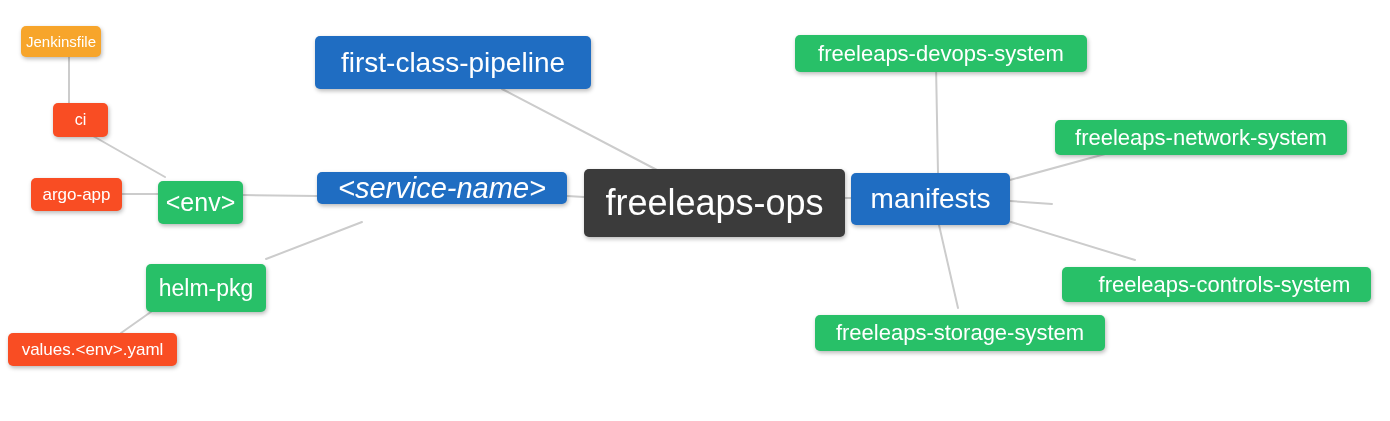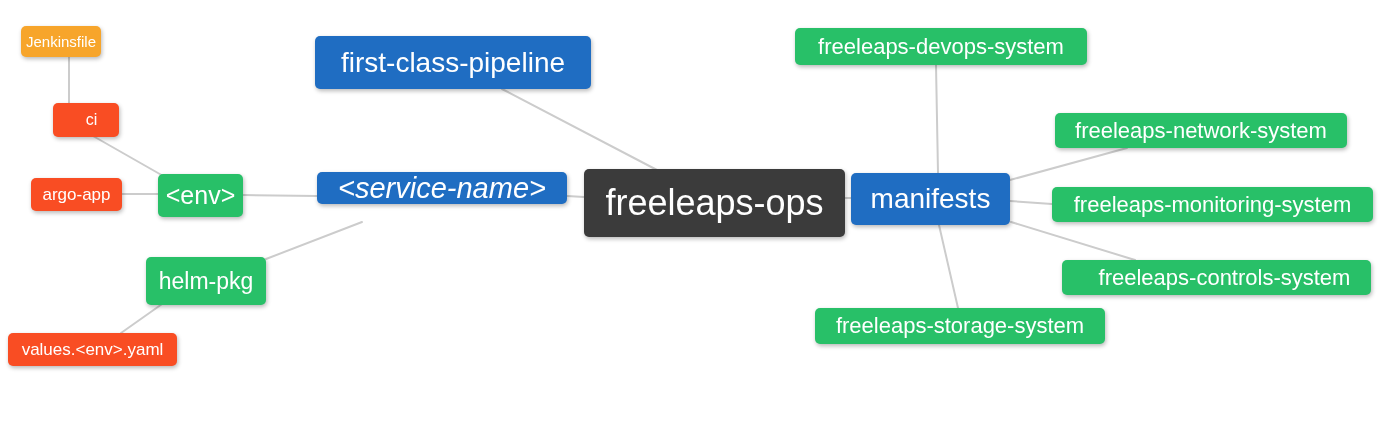--- a/index.html
+++ b/index.html
@@ -18,26 +18,26 @@
     color:var(--text,#fff);
     border-radius:5px;
     white-space:nowrap;
     box-shadow:1px 2px 4px rgba(0,0,0,0.28);
     cursor:pointer;
     line-height:1;
     user-select:none;
   }
   .lvl-root{background:var(--c-root,#3b3b3b);}
   .lvl-level1{background:var(--c-level1,#1f6dc2);}
-  .lvl-level2{background:var(--c-level2,#28c068);}
+  .lvl-level2{background:var(--c-level2,#28c068);margin-top:7px;}
   .lvl-level3{background:var(--c-level3,#f94d23);}
   .lvl-level4{background:var(--c-level4,#f7a52b);}
 
   .n-jenkinsfile{left:21px;top:26px;width:80px;height:31px;font-size:15px;}
-  .n-ci{left:53px;top:103px;width:55px;height:34px;font-size:16px;padding-left:11px;}
+  .n-ci{left:53px;top:103px;width:55px;height:34px;font-size:16px;}
   .n-argo_app{left:31px;top:178px;width:91px;height:33px;font-size:17px;}
   .n-env{left:158px;top:174px;width:85px;height:43px;font-size:25px;}
   .n-helm_pkg{left:146px;top:257px;width:120px;height:48px;font-size:23px;}
   .n-values_env_yaml{left:8px;top:333px;width:169px;height:33px;font-size:17px;}
   .n-first_class_pipeline{left:315px;top:36px;width:276px;height:53px;font-size:28px;}
   .n-service_name{left:317px;top:172px;width:250px;height:32px;font-size:29px;font-style:italic;}
   .n-freeleaps_ops{left:584px;top:169px;width:261px;height:68px;font-size:36px;}
   .n-manifests{left:851px;top:173px;width:159px;height:52px;font-size:28px;}
   .n-devops_system{left:795px;top:28px;width:292px;height:37px;font-size:22px;}
   .n-network_system{left:1055px;top:113px;width:292px;height:35px;font-size:22px;}
@@ -72,17 +72,16 @@
   <div class="node n-argo_app lvl-level3">argo-app</div>
   <div class="node n-env lvl-level2">&lt;env&gt;</div>
   <div class="node n-helm_pkg lvl-level2">helm-pkg</div>
   <div class="node n-values_env_yaml lvl-level3">values.&lt;env&gt;.yaml</div>
   <div class="node n-first_class_pipeline lvl-level1">first-class-pipeline</div>
   <div class="node n-service_name lvl-level1">&lt;service-name&gt;</div>
   <div class="node n-freeleaps_ops lvl-root">freeleaps-ops</div>
   <div class="node n-manifests lvl-level1">manifests</div>
   <div class="node n-devops_system lvl-level2">freeleaps-devops-system</div>
   <div class="node n-network_system lvl-level2">freeleaps-network-system</div>
-  <div class="node n-monitoring_system lvl-level2">freeleaps-monitoring-system</div>
   <div class="node n-controls_system lvl-level2">freeleaps-controls-system</div>
   <div class="node n-storage_system lvl-level2">freeleaps-storage-system</div>
 
 </div>
 
 </body></html>

